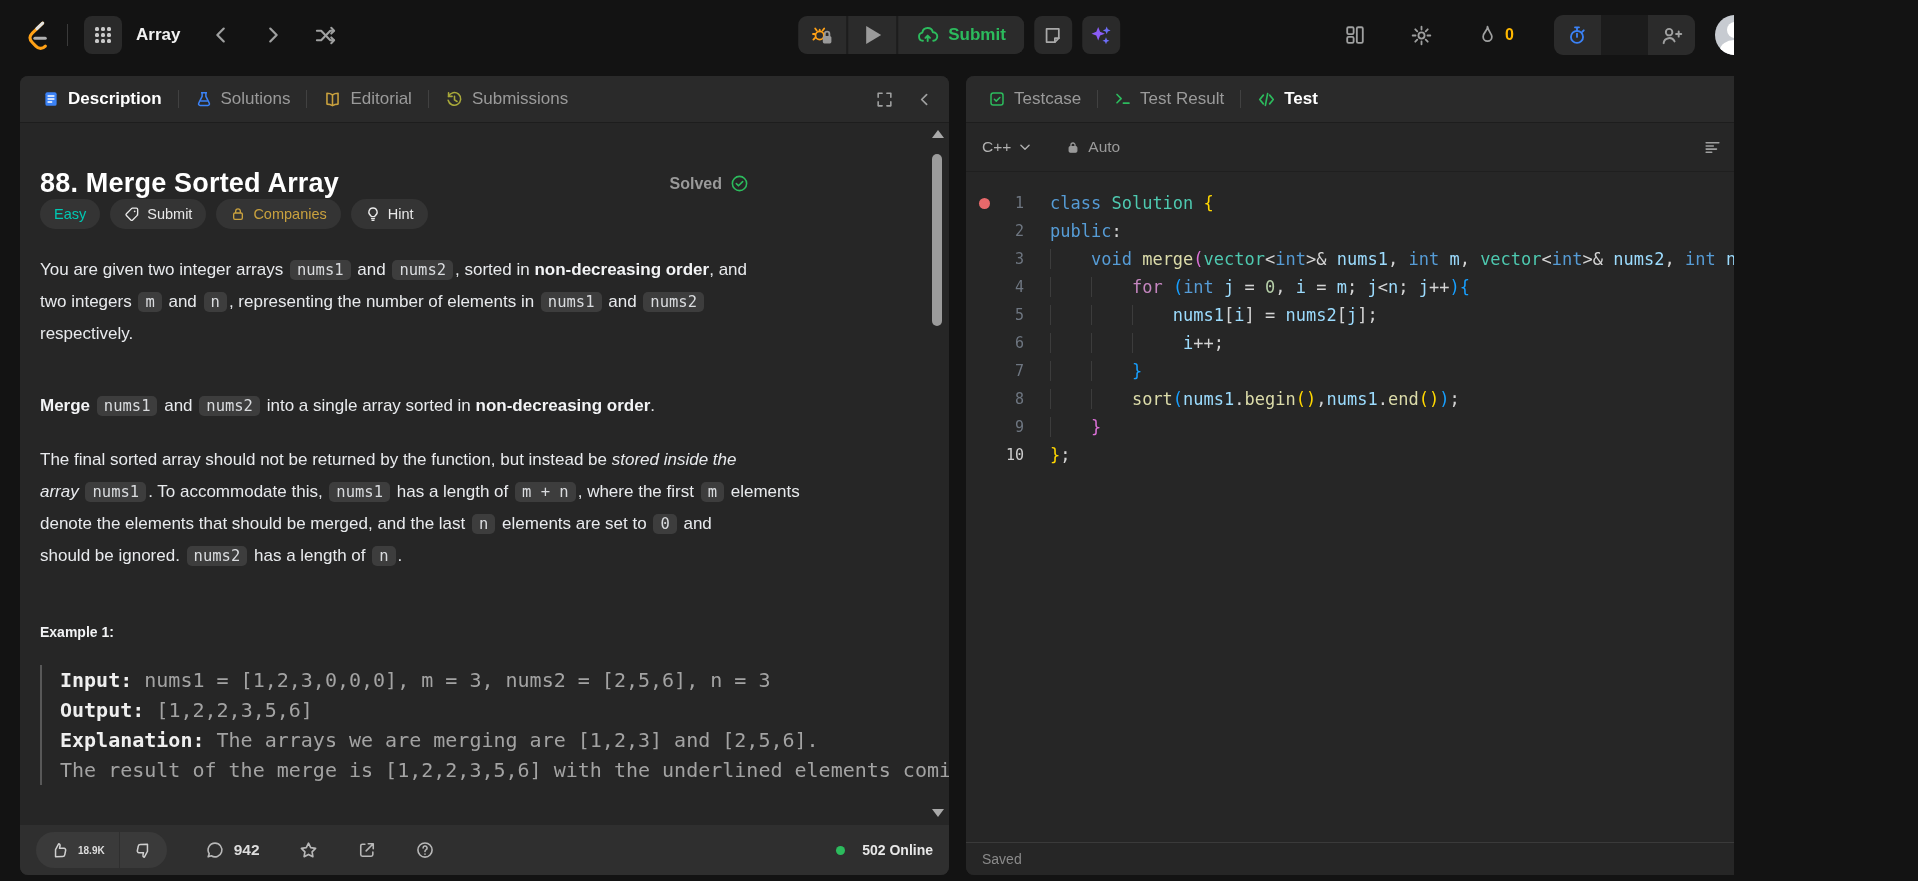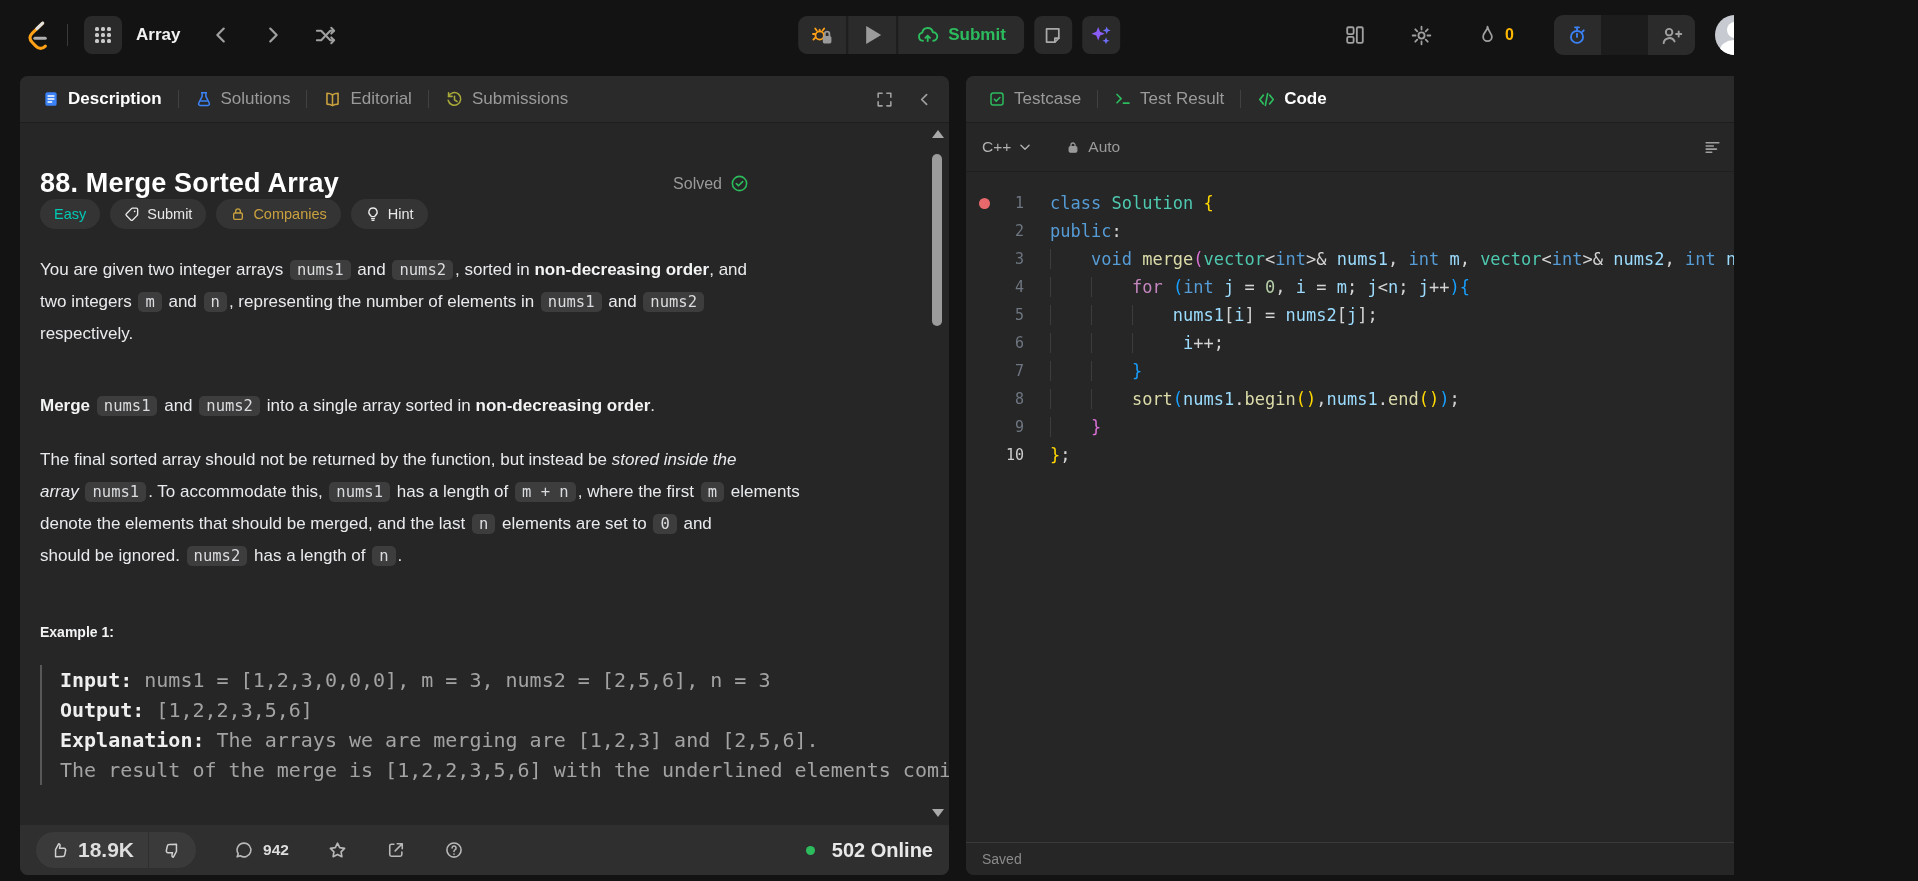--- a/index.html
+++ b/index.html
@@ -45,21 +45,21 @@
   .tab.active .lbl{color:#ffffff;font-weight:700;}
   .tabdiv{width:1px;height:18px;background:#414141;margin:0 10px;}
   .ptabs-right{margin-left:auto;display:flex;align-items:center;gap:22px;color:#9fa0a0;}
 
   
   .lcontent{position:absolute;left:0;right:0;top:46px;bottom:0;overflow:hidden;}
   .linner{padding:46px 80px 0 20px;}
   .titlerow{display:flex;align-items:flex-start;justify-content:space-between;padding-right:120px;}
   .ptitle{color:#ffffff;font-size:27px;font-weight:700;letter-spacing:.2px;}
   .solved{display:flex;align-items:center;gap:8px;margin-top:6px;}
-  .solved span{color:#9a9a9a;font-size:16px;}
+  .solved span{color:#9a9a9a;font-size:16px;font-weight:bold;}
   .badges{display:flex;align-items:center;gap:10px;}
   .pill{height:30px;border-radius:15px;background:#343434;display:flex;align-items:center;gap:7px;padding:0 14px;font-size:14.5px;color:#e8e8e8;}
   .pill.easy{color:#00c8b3;}
   .pill.companies{color:#c9a13e;}
   .desc{margin-top:25px;color:#e8eaed;font-size:17px;line-height:32px;}
   .desc .p2{margin-top:40px;}
   .desc .p3{margin-top:22px;}
   .ic{font-family:"DejaVu Sans Mono",monospace;font-size:15.5px;background:#3d3d3d;color:#d9dbde;border-radius:5px;padding:1px 7px;margin:0 2px;}
   .bd{font-weight:700;color:#f2f3f5;}
   .it{font-style:italic;}
@@ -72,24 +72,24 @@
   .lscroll{position:absolute;right:4px;top:46px;bottom:50px;width:16px;}
   .sb-up{position:absolute;top:8px;left:3px;width:0;height:0;border-left:6px solid transparent;border-right:6px solid transparent;border-bottom:8px solid #a9a9a9;}
   .sb-dn{position:absolute;bottom:8px;left:3px;width:0;height:0;border-left:6px solid transparent;border-right:6px solid transparent;border-top:8px solid #a9a9a9;}
   .sb-thumb{position:absolute;top:32px;left:3px;width:10px;height:172px;border-radius:5px;background:#9b9b9b;}
 
   
   .lfooter{position:absolute;left:0;right:0;bottom:0;height:50px;background:#2f2f2f;display:flex;align-items:center;padding:0 16px;z-index:6;}
   .votegroup{display:flex;align-items:center;height:36px;background:#3a3a3a;border-radius:18px;overflow:hidden;}
   .votegroup .vb{display:flex;align-items:center;gap:9px;padding:0 14px;height:36px;color:#cfcfcf;}
   .votegroup .sep{width:1px;height:36px;background:#2f2f2f;}
-  .likes{font-size:21px;font-weight:700;color:#dedede;}
+  .likes{font-size:10px;font-weight:700;color:#dedede;}
   .footico{display:flex;align-items:center;gap:9px;color:#b8b8b8;margin-left:38px;}
   .comments{font-size:15.5px;font-weight:700;color:#dedede;}
-  .online{margin-left:auto;display:flex;align-items:center;gap:17px;color:#e8e8e8;font-size:20px;font-weight:600;}
+  .online{margin-left:auto;display:flex;align-items:center;gap:17px;color:#e8e8e8;font-size:14px;font-weight:600;}
   .odot{width:9px;height:9px;border-radius:50%;background:#2cbb5d;}
 
   
   .langbar{height:48px;border-bottom:1px solid #1f1f1f;display:flex;align-items:center;padding:0 16px;}
   .langsel{display:flex;align-items:center;gap:7px;color:#b0b0b0;font-size:15.5px;}
   .autol{display:flex;align-items:center;gap:8px;color:#9a9a9a;font-size:15.5px;margin-left:34px;}
   .langbar-right{margin-left:auto;display:flex;align-items:center;gap:24px;color:#9fa0a0;}
   .editor{position:absolute;left:0;right:0;top:95px;bottom:32px;overflow:hidden;padding-top:18px;}
   .cl{display:flex;height:28px;line-height:28px;font-family:"DejaVu Sans Mono",monospace;font-size:17px;}
   .bpcol{width:24px;flex:none;display:flex;align-items:center;justify-content:flex-end;}
@@ -400,21 +400,21 @@
           <path d="M4 6 l5.5 5.5 L4 17"></path>
             <path d="M12.5 17.5 H20"></path>
         </svg>
         <span class="lbl">Test Result</span>
       </span>
       <span class="tabdiv"></span>
       <span class="tab active">
         <svg width="19" height="19" viewBox="0 0 24 24" fill="none" stroke="#2cbb5d" stroke-width="2.1" stroke-linecap="round" stroke-linejoin="round">
           <path d="M8 6.5 L3.5 12 8 17.5 M16 6.5 L20.5 12 16 17.5 M13.4 4.5 l-2.8 15"></path>
         </svg>
-        <span class="lbl">Code</span>
+        <span class="lbl">Test</span>
       </span>
     </div>
 
     <div class="langbar">
       <span class="langsel">
         <span>C++</span>
         <svg width="14" height="14" viewBox="0 0 24 24" fill="none" stroke="currentColor" stroke-width="2.4" stroke-linecap="round" stroke-linejoin="round">
             <path d="M5 9 l7 7 7-7"></path>
           </svg>
       </span>

